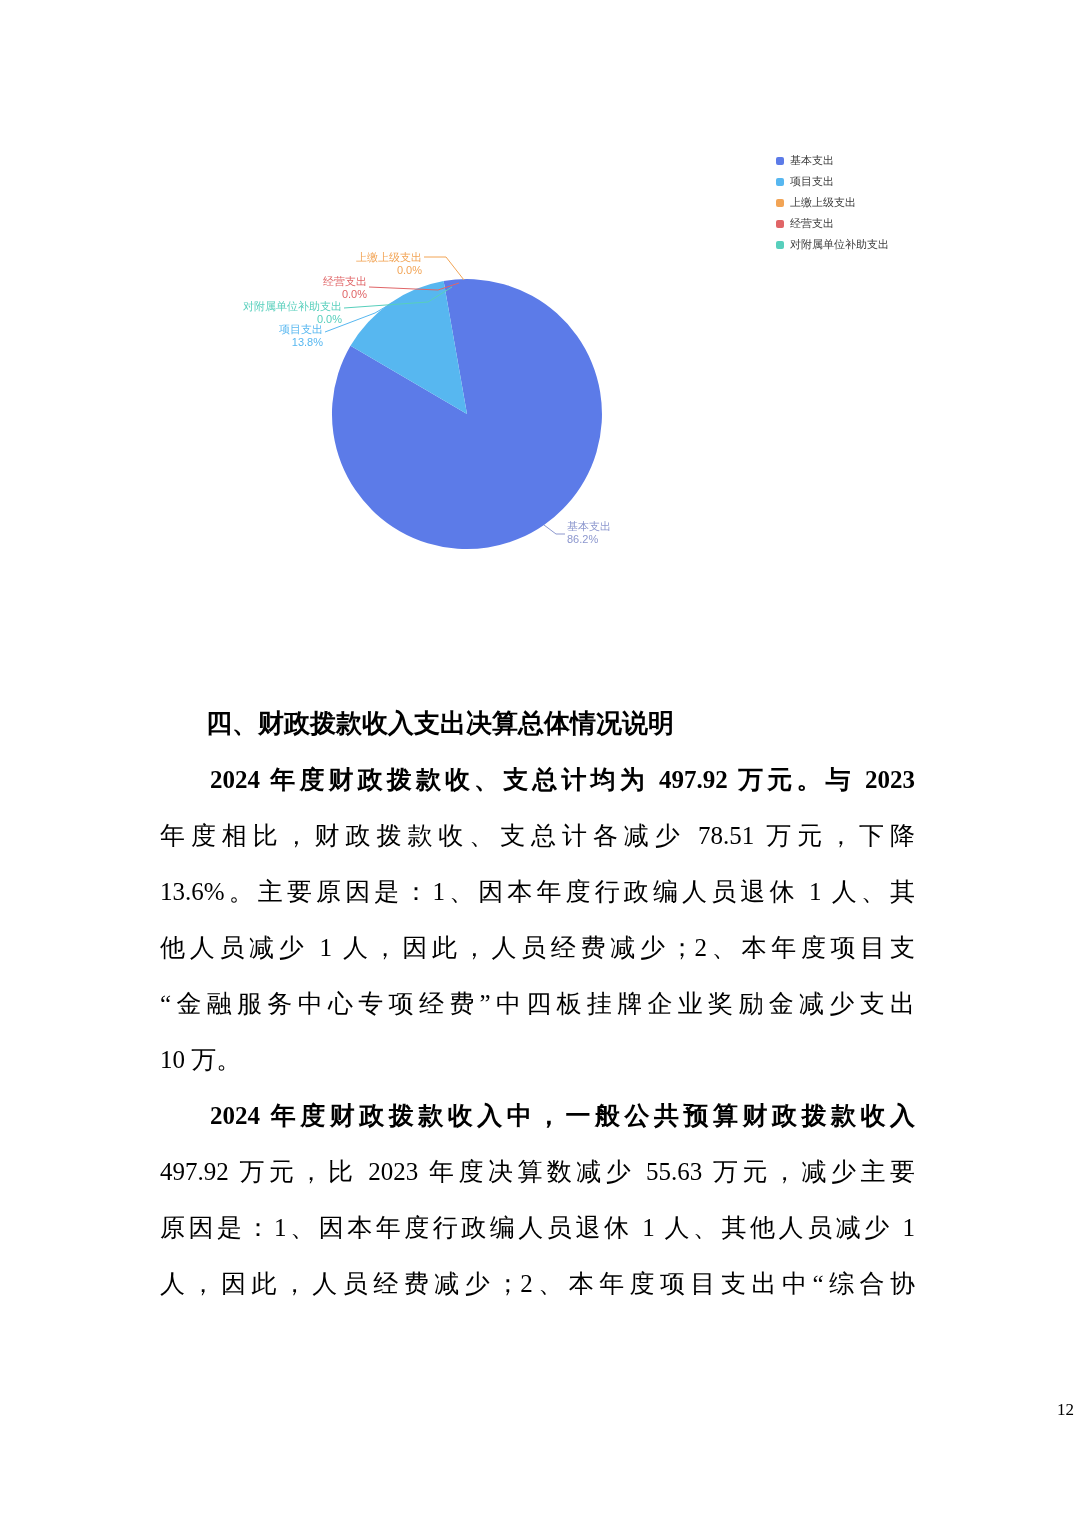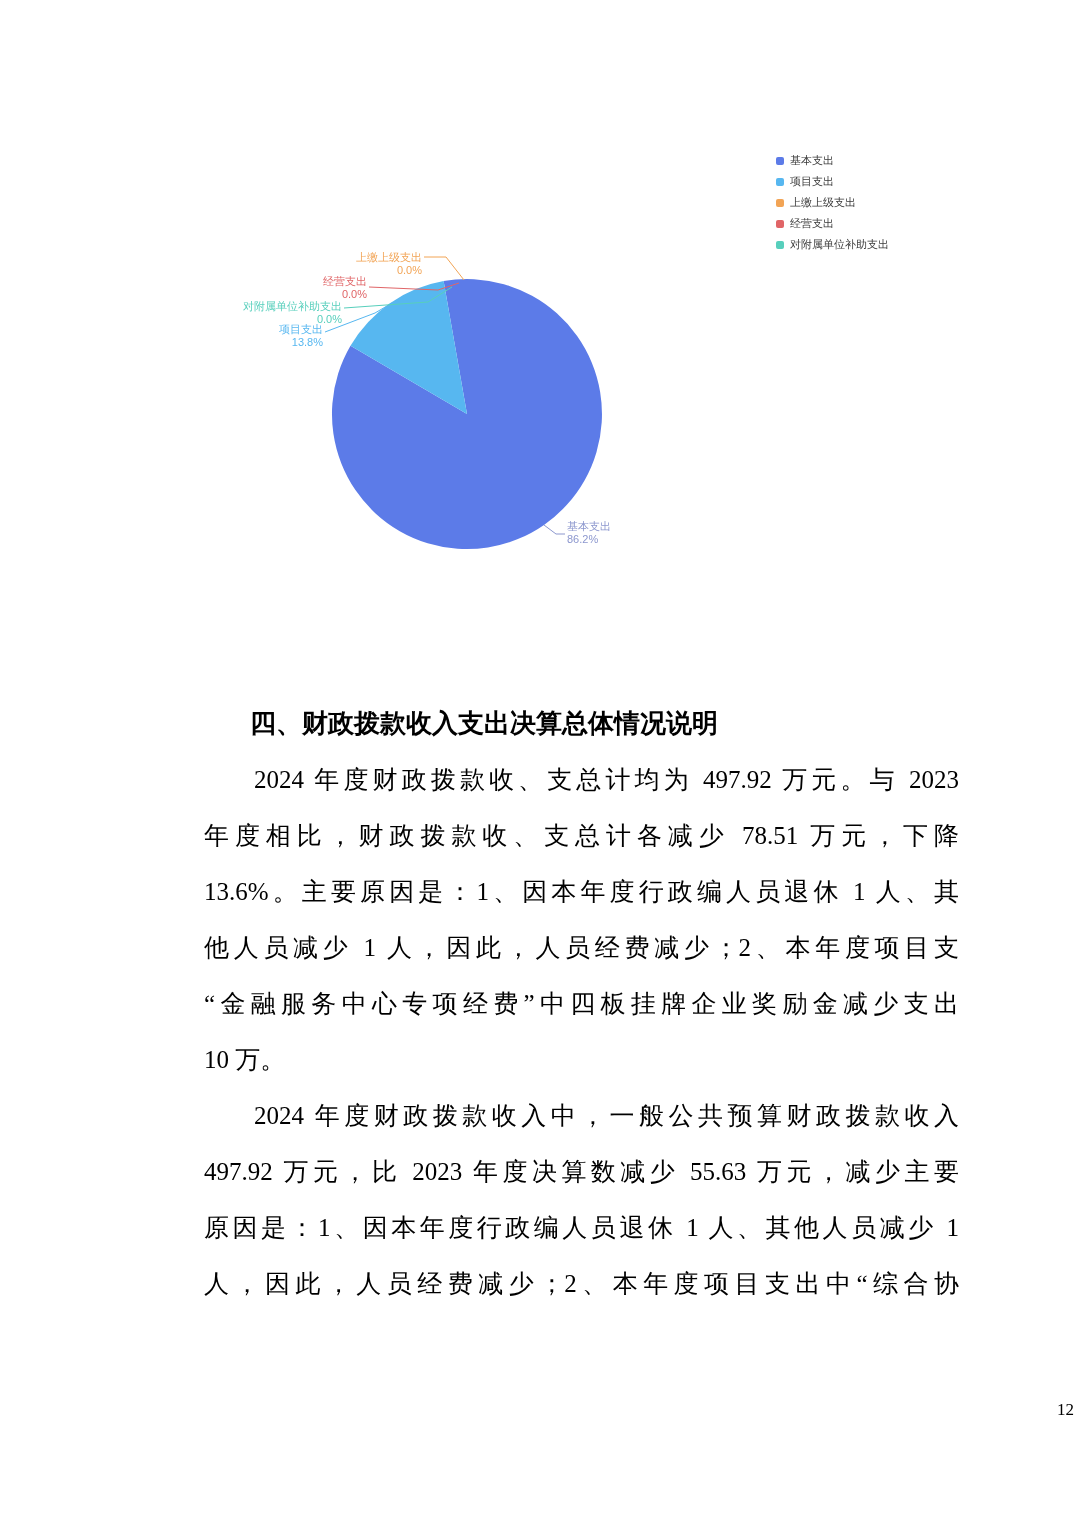--- a/index.html
+++ b/index.html
@@ -11,26 +11,26 @@
          font-family:"Liberation Sans",sans-serif;}
   .chart svg{position:absolute;left:0;top:0;}
   .legend{position:absolute;left:776px;top:10px;}
   .legend-item{display:flex;align-items:center;height:21px;}
   .legend-swatch{width:8px;height:8px;border-radius:2px;margin-right:6px;flex:0 0 8px;}
   .legend-label{font-size:11px;color:#3a3a3a;white-space:nowrap;}
   .callout{position:absolute;font-size:11px;line-height:13px;text-align:right;white-space:nowrap;}
   .callout.left{text-align:left;}
 
   
-  .doc{position:absolute;left:160px;top:700px;width:755px;margin-left:44px;}
+  .doc{position:absolute;left:160px;top:700px;width:755px;}
   .doc-heading{margin:0;font-family:"Liberation Sans","DejaVu Sans",sans-serif;
                font-weight:700;font-size:26px;line-height:46px;padding-left:46px;color:#000;}
   .paragraphs{margin-top:6px;}
   .line{font-size:25px;line-height:56px;text-align:justify;text-align-last:justify;}
-  .line.indent{text-indent:50px;}
+  .line.indent{text-indent:50px;font-weight:bold;}
   .line.nojust{text-align:left;text-align-last:left;}
 
   .footer{position:absolute;left:0;top:1400px;width:1074px;text-align:right;
           font-size:17px;color:#000;}
 </style>
 </head>
 <body>
 
 <div class="page">
 

